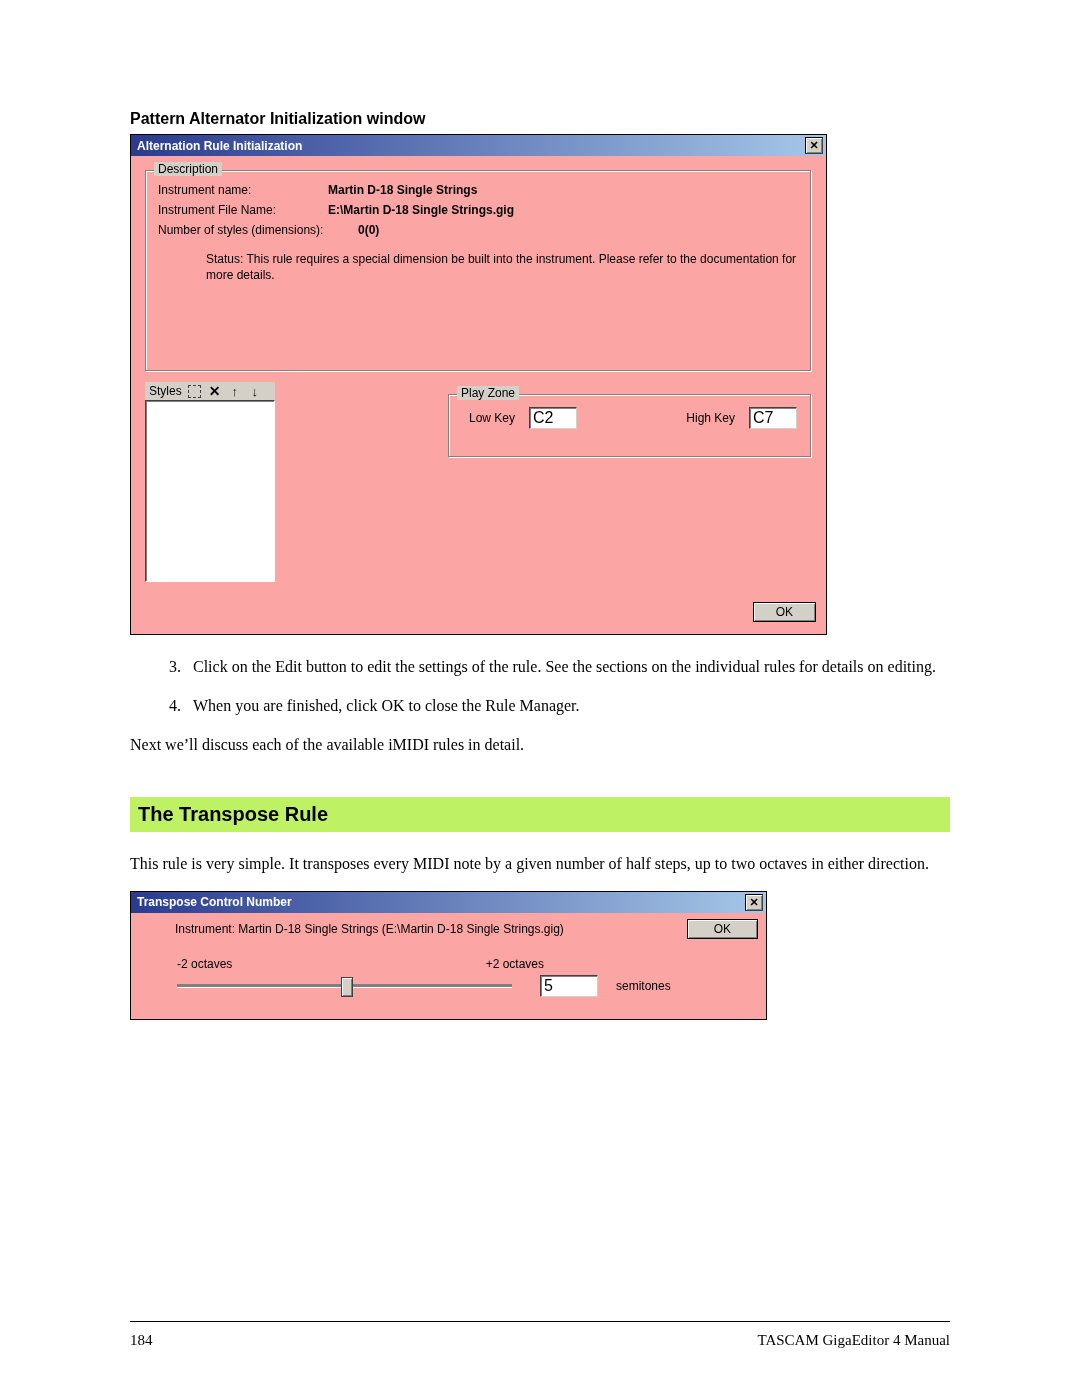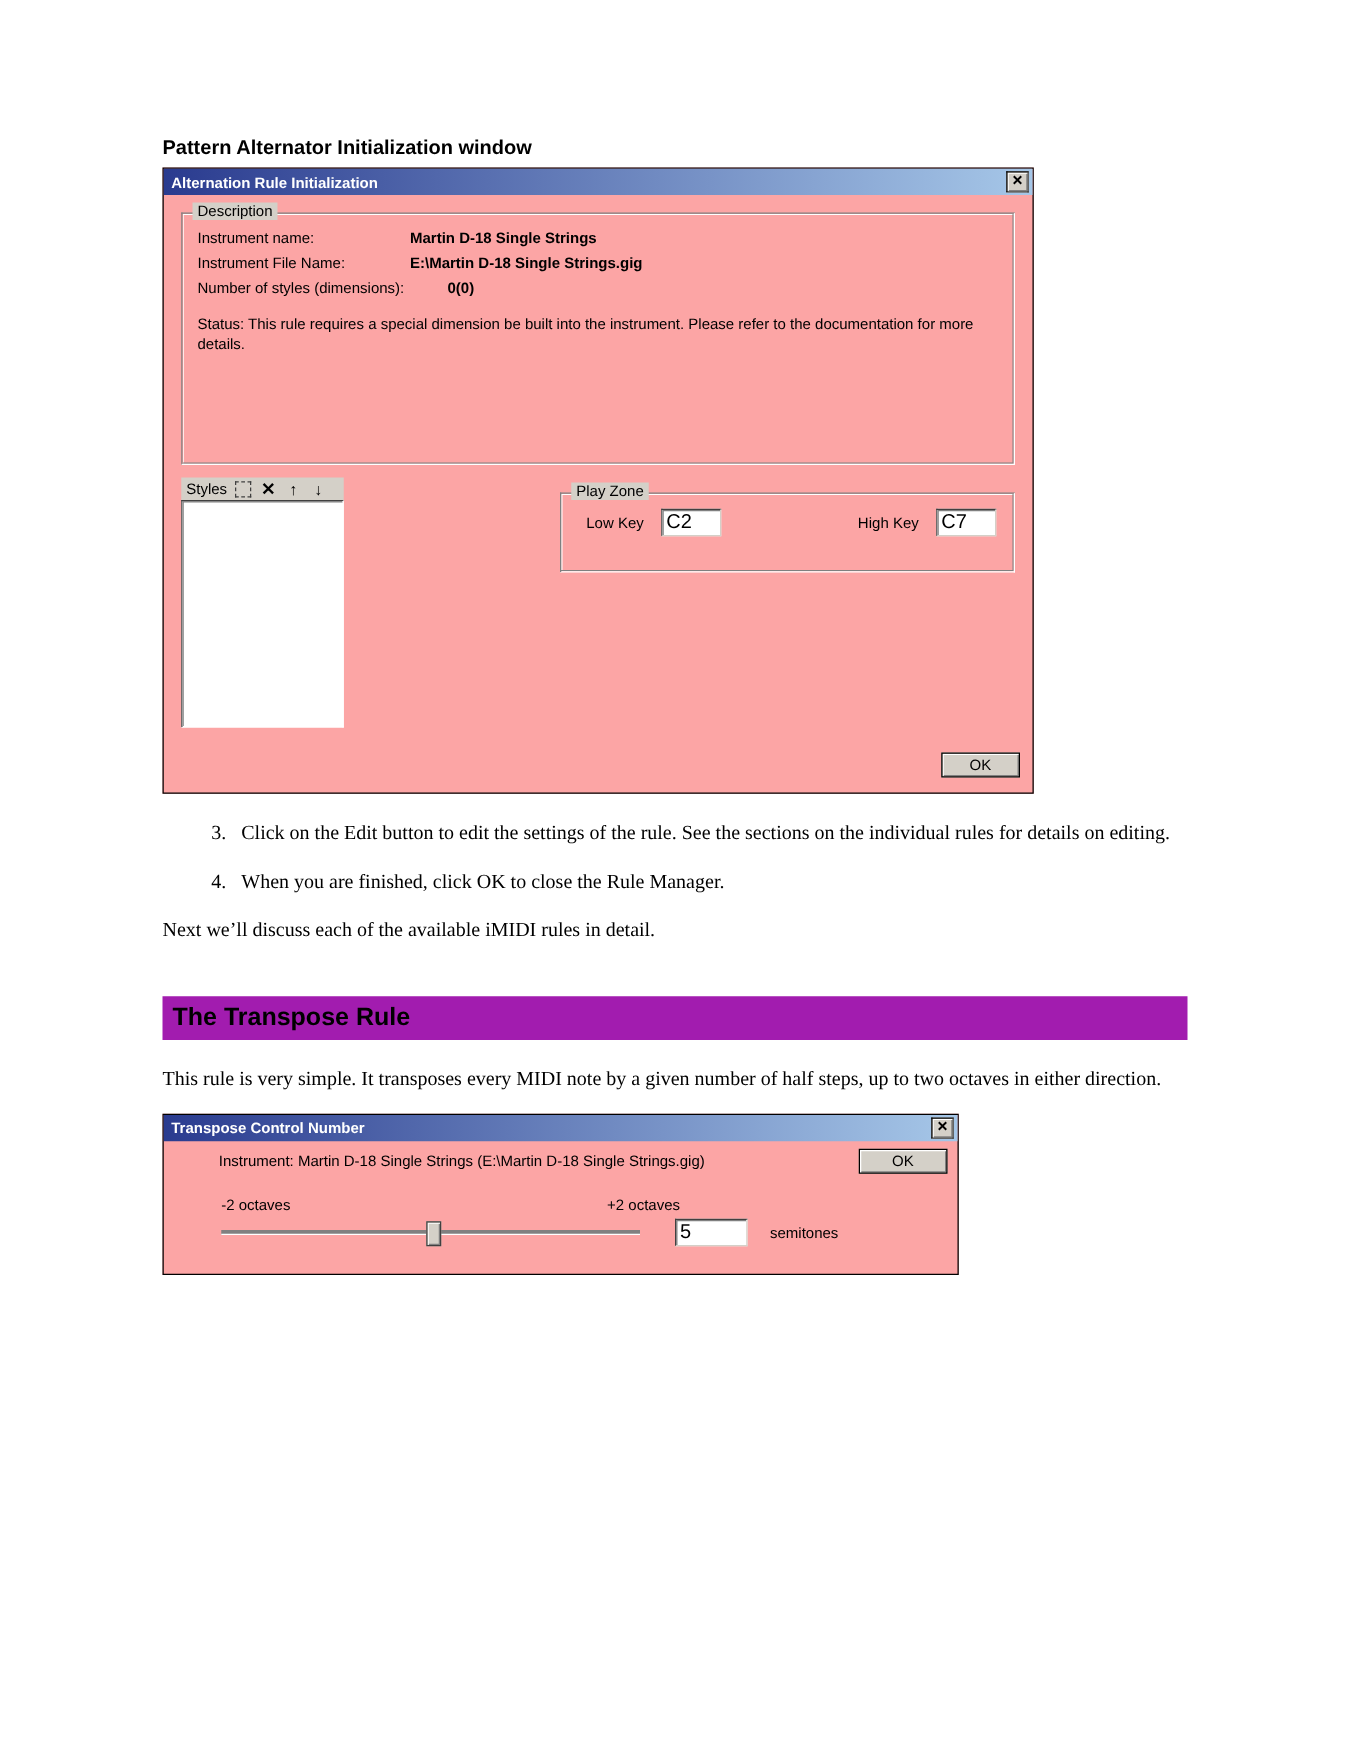--- a/index.html
+++ b/index.html
@@ -17,21 +17,21 @@
     padding: 110px 130px 60px 130px;
     position: relative;
   }
   .heading {
     font-family: Arial, Helvetica, sans-serif;
     font-weight: bold;
     font-size: 16px;
     margin-bottom: 6px;
   }
   .heading-band {
-    background: #a21caf;
+    background: #bef264;
     padding: 6px 8px;
     font-family: Arial, Helvetica, sans-serif;
     font-weight: bold;
     font-size: 20px;
     margin: 40px 0 20px 0;
   }
   .body-text {
     font-size: 16px;
     line-height: 1.45;
   }
@@ -131,21 +131,21 @@
     box-shadow: inset 1px 1px 0 #fff, inset -1px -1px 0 #808080;
     font-family: Tahoma, Verdana, Arial, sans-serif;
     font-size: 12px;
     padding: 2px 22px;
     text-align: center;
   }
 
   
   .dlg1 { width: 695px; margin: 2px 0 10px 0; }
   .dlg1 .desc-group { height: 178px; }
-  .dlg1 .status-text { margin-top: 14px; line-height: 1.35; }
+  .dlg1 .status-text { margin-top: 14px; line-height: 1.35; margin-left: 48px; }
   .dlg1 .mid-row { display: flex; gap: 32px; margin-top: 4px; }
   .styles-panel {
     flex: 0 0 auto;
   }
   .styles-toolbar {
     display: flex;
     align-items: center;
     gap: 6px;
     padding: 2px 4px;
     background: #d4d0c8;
@@ -312,14 +312,18 @@
     <div class="slider-row">
       <div class="slider-track">
         <div class="slider-rail"></div>
         <div class="slider-thumb"></div>
       </div>
       <input class="win-input semitones-input" value="5" style="">
       <span class="semitones-label">semitones</span>
     </div>
   </div>
 
+  <div class="footer-row">
+    <span>184</span>
+    <span>TASCAM GigaEditor 4 Manual</span>
+  </div>
 
 </div>
 
 </body></html>

